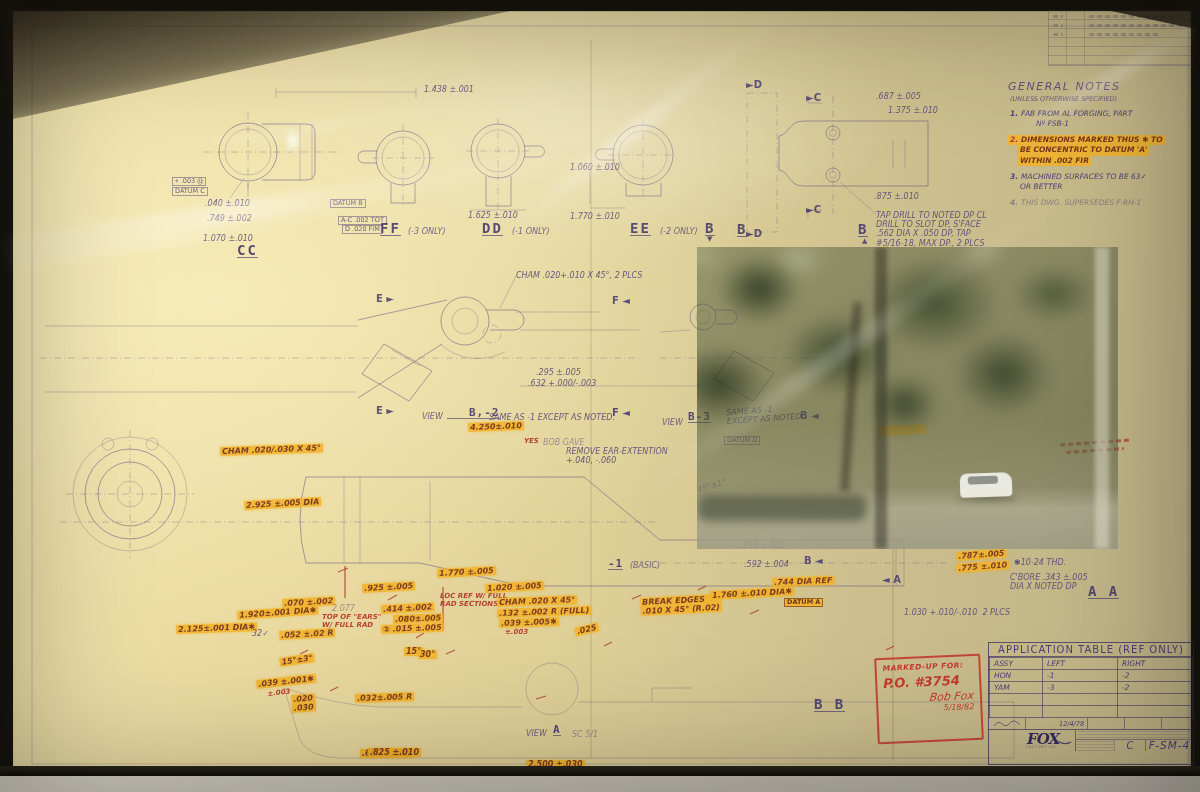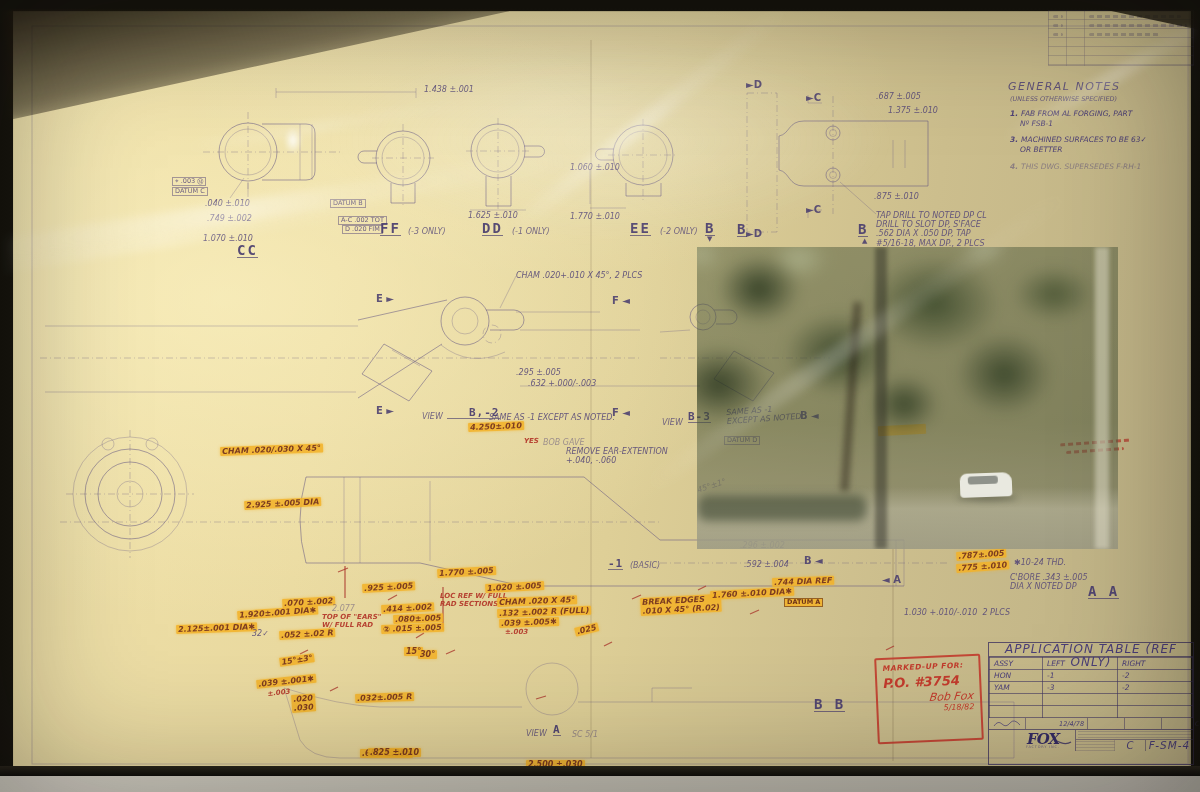--- a/index.html
+++ b/index.html
@@ -54,21 +54,21 @@
     background:
       repeating-linear-gradient(to bottom, transparent 0 8px, rgba(70,60,100,.4) 8px 9px),
       linear-gradient(90deg, transparent 17px, rgba(70,60,100,.4) 17px 18px,
                       transparent 18px 35px, rgba(70,60,100,.4) 35px 36px, transparent 36px);
     opacity:.55;}
   .scribble{position:absolute;height:3px;border-radius:2px;filter:blur(.4px);
     background:repeating-linear-gradient(90deg, rgba(70,60,100,.5) 0 5px, transparent 5px 8px);}
   
   #titleblock{position:absolute;left:988px;top:642px;width:204px;height:121px;z-index:3;
     border:1.5px solid rgba(64,52,96,.8);color:#4a3e78;}
-  .tb-apptitle{height:13px;font-size:12px;font-style:italic;text-align:center;
+  .tb-apptitle{height:13px;font-size:10px;text-align:center;
     border-bottom:1px solid rgba(64,52,96,.7);line-height:13px;letter-spacing:1px;}
   #apptable{width:100%;border-collapse:collapse;table-layout:fixed;height:56px;}
   #apptable th,#apptable td{border:1px solid rgba(64,52,96,.6);font-size:7.5px;font-style:italic;
     padding:0 4px;height:11px;font-weight:normal;text-align:left;}
   .tb-title{height:17px;border-top:1px solid rgba(64,52,96,.7);border-bottom:1px solid rgba(64,52,96,.7);
     font-size:12.5px;font-style:italic;letter-spacing:1px;text-align:center;line-height:17px;color:#43377a;}
   .tb-sig{display:flex;height:11px;border-bottom:1px solid rgba(64,52,96,.7);gap:30px;}
   .tb-sig>div{border-right:1px solid rgba(64,52,96,.5);font-size:6.5px;font-style:italic;
     padding:0 3px;display:flex;align-items:center;}
   .tb-bottom{display:flex;height:21px;margin-left:32px;}
@@ -302,21 +302,21 @@
 .562 DIA X .050 DP, TAP
 #5/16-18, MAX DP., 2 PLCS</div>
       <div class="ann c-s" style="left: 737px; top: 222px;">B</div>
       <div class="ann c-s" style="left: 858px; top: 222px;">B</div>
       <div class="ann c-fa" style="left: 862px; top: 238px;">▲</div>
       <div class="ann c-d" style="left: 516px; top: 271px;">CHAM .020+.010 X 45°, 2 PLCS</div>
       <div class="ann c-f" style="left: 376px; top: 294px;">E ►</div>
       <div class="ann c-f" style="left: 376px; top: 406px;">E ►</div>
       <div class="ann c-f" style="left: 612px; top: 296px;">F ◄</div>
       <div class="ann c-f" style="left: 612px; top: 408px;">F ◄</div>
-      <div class="ann c-d" style="left: 516px; top: 368px;">.295 ±.005</div>
+      <div class="ann c-d" style="left: 536px; top: 368px;">.295 ±.005</div>
       <div class="ann c-d" style="left: 528px; top: 379px;">.632 +.000/-.003</div>
       <div class="ann c-v" style="left: 422px; top: 412px;">VIEW</div>
       <div class="ann c-ss" style="left: 447px; top: 407px; padding-left: 22px;">B,-2</div>
       <div class="ann c-d" style="left: 489px; top: 413px;">SAME AS -1 EXCEPT AS NOTED.</div>
       <div class="ann c-h" style="left: 468px; top: 423px; transform: rotate(-2deg);">4.250±.010</div>
       <div class="ann c-r" style="left: 524px; top: 437px;">YES</div>
       <div class="ann c-df" style="left: 543px; top: 438px;">BOB GAVE</div>
       <div class="ann c-v" style="left: 662px; top: 418px;">VIEW</div>
       <div class="ann c-ss" style="left: 688px; top: 411px;">B-3</div>
       <div class="ann c-d" style="left: 726px; top: 408px; transform: rotate(-4deg);">SAME AS -1
@@ -387,21 +387,26 @@
   <div class="hlpatch" style="left:878px;top:425px;width:48px;height:10px;transform:rotate(-3deg);"></div>
   <div class="redscribble" style="left:1060px;top:441px;width:70px;transform:rotate(-4deg);"></div>
   <div class="redscribble" style="left:1066px;top:449px;width:58px;transform:rotate(-4deg);"></div>
 
   <div id="notes">
     <div class="ntitle">GENERAL NOTES</div>
     <div class="nsub">(UNLESS OTHERWISE SPECIFIED)</div>
     <div class="nlist">
         <div class="nitem">
           <div class="nline"><span class="num">1.</span>FAB FROM AL FORGING, PART</div>
-          <div class="nline" style="margin-left: 10px;">Nº FSB-1</div>
+          <div class="nline" style="margin-left: 26px;">Nº FSB-1</div>
+        </div>
+        <div class="nitem">
+          <div class="nline nhl"><span class="num rednum">2.</span>DIMENSIONS MARKED THUS ✱ TO</div>
+          <div class="nline nhl" style="margin-left: 10px;">BE CONCENTRIC TO DATUM 'A'</div>
+          <div class="nline nhl" style="margin-left: 10px;">WITHIN .002 FIR</div>
         </div>
         <div class="nitem">
           <div class="nline"><span class="num">3.</span>MACHINED SURFACES TO BE 63✓</div>
           <div class="nline" style="margin-left: 10px;">OR BETTER</div>
         </div>
         <div class="nitem faint">
           <div class="nline"><span class="num">4.</span>THIS DWG. SUPERSEDES F-RH-1</div>
         </div>
       </div>
   </div>

